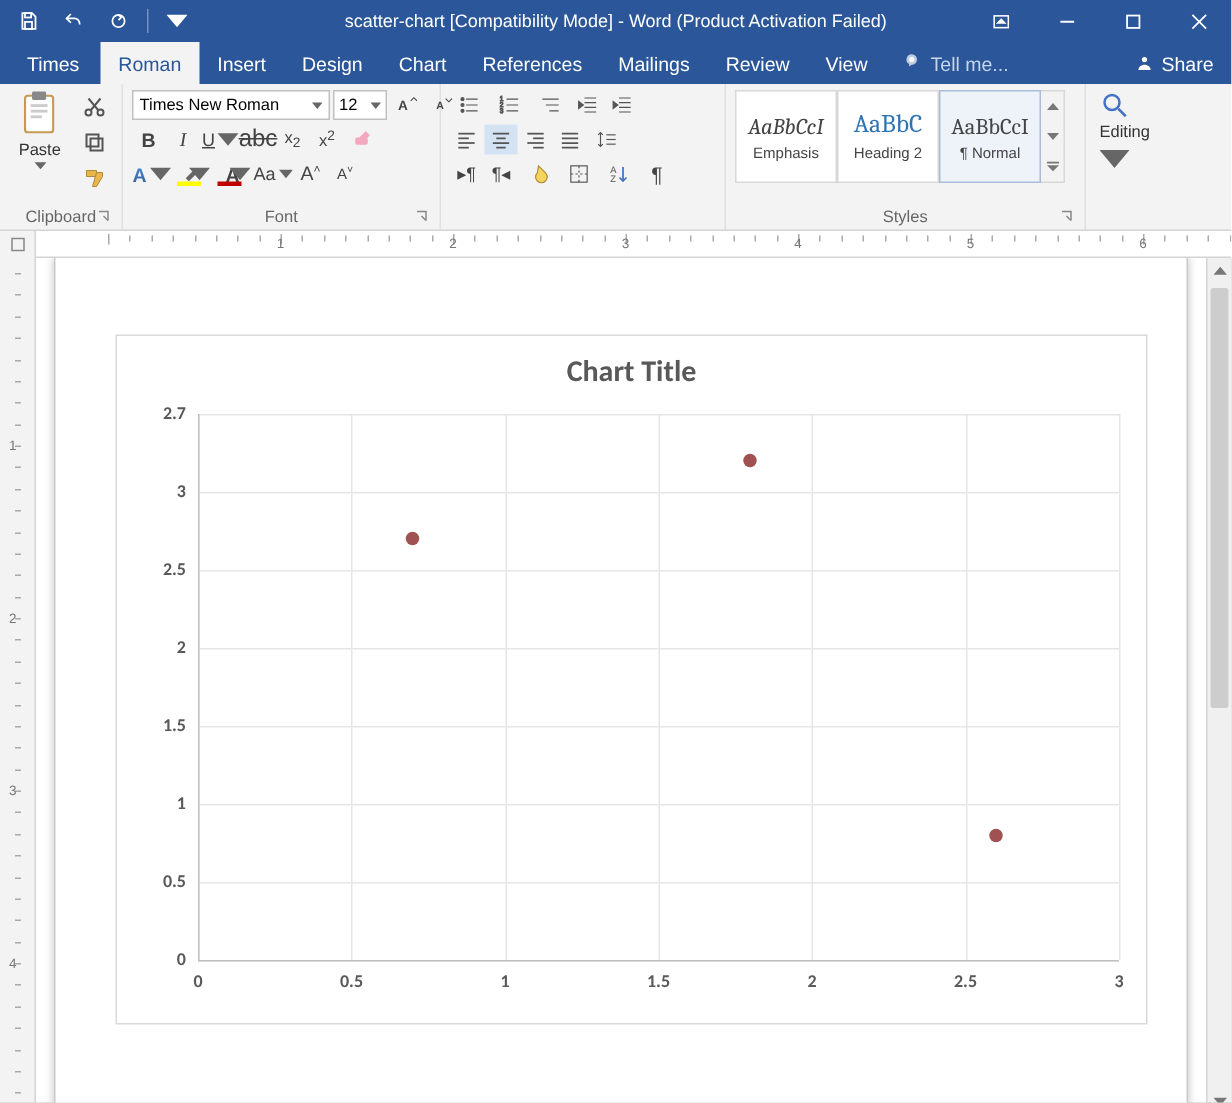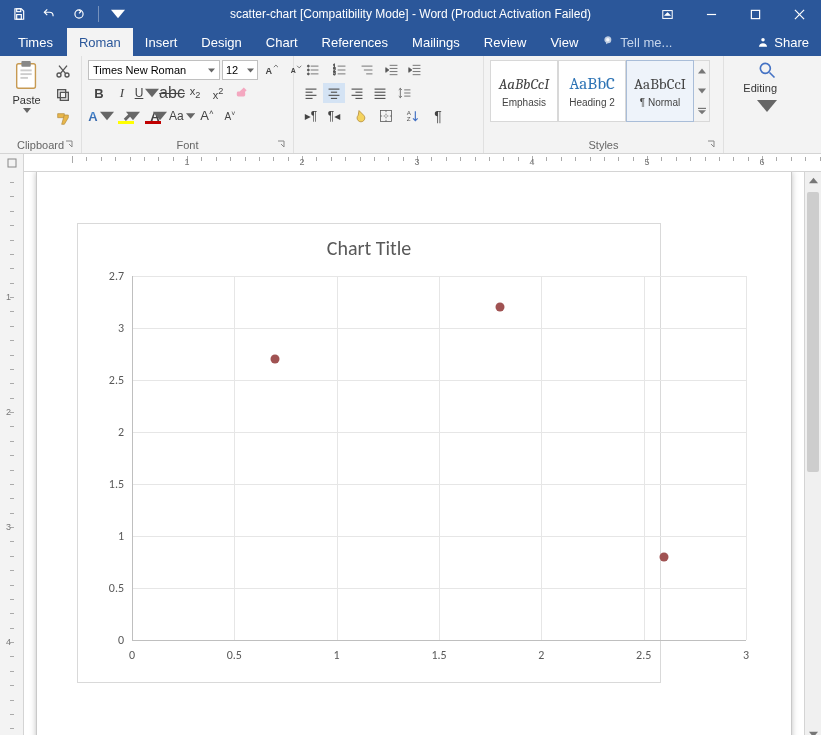--- a/index.html
+++ b/index.html
@@ -63,39 +63,39 @@
 .style-box { width: 68px; height: 62px; border: 1px solid #d8d8d8; background: #fff; display: flex; flex-direction: column; align-items: center; justify-content: center; font-size: 10px; color: #444; padding: 2px; }
 .style-box.sel { border: 1px solid #a9bdd8; background: #eef3fa; }
 .style-box .prev { font-family: Cambria, serif; font-size: 15px; margin-bottom: 4px; }
 .style-box .prev.h { color: #2e74b5; font-size: 17px; }
 .style-box .prev.em { color: #444; font-style: italic; }
 .styles-scroll { width: 16px; display: flex; flex-direction: column; border: 1px solid #d8d8d8; border-left: none; }
 .styles-scroll div { flex: 1; display: flex; align-items: center; justify-content: center; }
 .styles-scroll svg { width: 8px; height: 8px; color: #777; }
 
 
-.editing-big { width: 44px; display: flex; flex-direction: column; align-items: flex-end; gap: 2px; color: #333; font-size: 11px; }
+.editing-big { width: 44px; display: flex; flex-direction: column; align-items: flex-start; gap: 2px; color: #333; font-size: 11px; }
 .editing-big svg { width: 20px; height: 20px; color: #4472c4; }
 
 
 .ruler { height: 18px; background: #fff; border-bottom: 1px solid #d4d4d4; position: relative; display: flex; }
 .ruler-corner { width: 24px; height: 18px; border-right: 1px solid #d4d4d4; background: #f3f3f3; display: flex; align-items: center; justify-content: center; }
 .ruler-main { flex: 1; position: relative; font-size: 9px; color: #777; overflow: hidden; }
 .rtick { position: absolute; top: 3px; width: 1px; height: 4px; background: #aaa; }
 .rtick.major { height: 7px; top: 2px; }
 .rnum { position: absolute; top: 3px; transform: translateX(-50%); }
 
 
 .docarea { position: relative; height: 571px; background: #909090; display: flex; }
 .vruler { width: 24px; background: #f3f3f3; border-right: 1px solid #d4d4d4; position: relative; }
 .vrtick { position: absolute; left: 10px; width: 4px; height: 1px; background: #aaa; }
 .vrnum { position: absolute; left: 6px; font-size: 9px; color: #777; transform: translateY(-50%); }
 .docpad { flex: 1; overflow: hidden; position: relative; background: #fff; }
 .page { position: absolute; left: 12px; top: -2px; width: 756px; background: #fff; border: 1px solid #c9c9c9; box-shadow: 0 2px 6px rgba(0,0,0,.25); height: 1000px; }
-.chart-box { position: absolute; left: 40px; top: 52px; width: 584px; height: 460px; border: 1px solid #d9d9d9; }
+.chart-box { position: absolute; left: 40px; top: 52px; width: 688px; height: 460px; border: 1px solid #d9d9d9; font-weight: bold; }
 .chart-title { text-align: center; font-size: 20px; color: #595959; font-family: Calibri, Arial, sans-serif; padding: 12px 0 6px 0; }
 .plot { position: absolute; left: 54px; right: 20px; top: 52px; bottom: 44px; }
 .hgrid, .vgrid { position: absolute; background: #e6e6e6; }
 .axis { position: absolute; background: #bfbfbf; }
 .ylabel { position: absolute; right: 100%; margin-right: 8px; transform: translateY(-50%); font-size: 12px; color: #595959; font-family: Calibri, Arial, sans-serif; }
 .xlabel { position: absolute; top: 100%; margin-top: 8px; transform: translateX(-50%); font-size: 12px; color: #595959; font-family: Calibri, Arial, sans-serif; }
 .dot { position: absolute; width: 9px; height: 9px; border-radius: 50%; background: #a05252; transform: translate(-50%, -50%); }
 
 
 .vscroll { width: 17px; background: #f0f0f0; border-left: 1px solid #d4d4d4; position: relative; }

